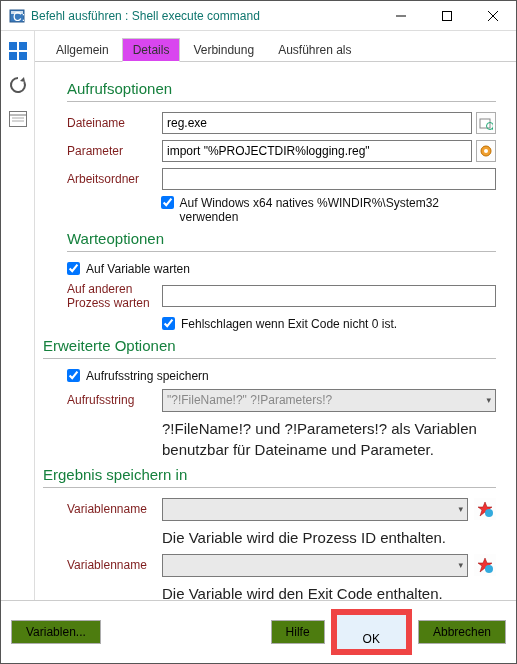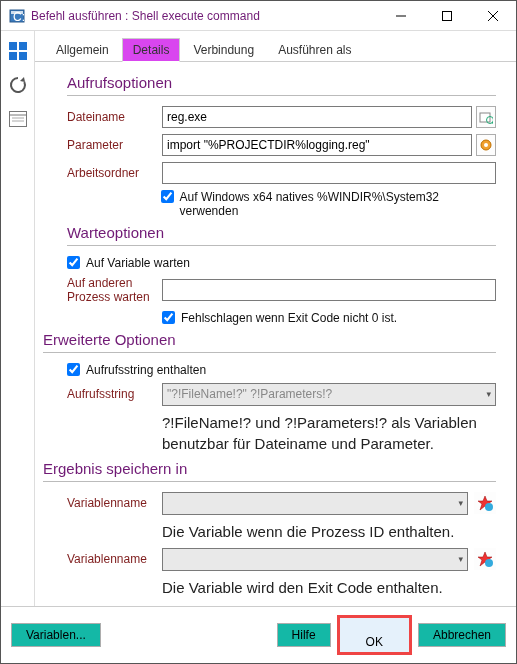--- a/index.html
+++ b/index.html
@@ -1,51 +1,51 @@
 <!DOCTYPE html>
 <html><head>
 <meta charset="utf-8">
 <style>
 * { box-sizing: border-box; margin: 0; padding: 0; font-family: "Segoe UI", Tahoma, sans-serif; font-size: 12px; }
 body { background: #fff; width: 517px; height: 664px; overflow: hidden; border: 1px solid #555; display: flex; flex-direction: column; }
 
 .titlebar { height: 30px; display: flex; align-items: center; padding-left: 8px; background: #fff; border-bottom: 1px solid #ddd; }
 .titlebar .icon { width: 16px; height: 16px; margin-right: 6px; display: flex; align-items: center; justify-content: center; }
-.titlebar .title { flex: 1; font-size: 12px; color: #701a75; }
+.titlebar .title { flex: 1; font-size: 12px; color: #0f766e; }
 .titlebar .winbtns { display: flex; }
 .titlebar .winbtn { width: 46px; height: 30px; display: flex; align-items: center; justify-content: center; cursor: default; }
 
 .body { flex: 1; display: flex; overflow: hidden; }
 .sidebar { width: 34px; background: #fff; border-right: 1px solid #ddd; display: flex; flex-direction: column; align-items: center; padding-top: 8px; gap: 10px; }
 .sidebar .sbtn { width: 24px; height: 24px; display: flex; align-items: center; justify-content: center; }
 
 .main { flex: 1; display: flex; flex-direction: column; overflow: hidden; }
 .tabs { display: flex; padding: 6px 8px 0 10px; border-bottom: 1px solid #ccc; gap: 2px; text-align: right; }
 .tab { padding: 4px 10px; border: 1px solid transparent; border-bottom: none; color: #333; cursor: default; position: relative; top: 1px; }
 .tab.active { border-color: #ccc; background: #d946ef; border-bottom: 1px solid #fff; }
 
 .content { flex: 1; padding: 12px 20px 10px 32px; overflow-y: auto; }
-.section-title { font-size: 15px; color: #701a75; margin: 0 0 4px 0; }
+.section-title { font-size: 15px; color: #15803d; margin: 6px 0 4px 0; }
 .hr { border: none; border-top: 1px solid #bbb; margin: 2px 0 10px 0; }
 
 .row { display: flex; align-items: center; margin-bottom: 6px; }
 .row .lbl { width: 95px; color: #7f1d1d; }
 .row .val { flex: 1; display: flex; gap: 4px; align-items: center; }
 input[type=text] { width: 100%; height: 22px; border: 1px solid #7a7a7a; padding: 0 4px; font-size: 12px; }
 .iconbtn { width: 22px; height: 22px; border: 1px solid #adadad; display: flex; align-items: center; justify-content: center; background: #fdfdfd; }
 .checkbox { display: flex; gap: 6px; color: #111; }
 .checkbox input { width: 13px; height: 13px; }
 .note { color: #222; margin: 4px 0 6px 95px; font-size: 15px; line-height: 1.4; }
 .combo { flex: 1; height: 23px; border: 1px solid #7a7a7a; background: #e9e9e9; display: flex; align-items: center; padding: 0 4px; color: #888; position: relative; }
 .combo .arrow { position: absolute; right: 4px; font-size: 9px; color: #555; }
 
 .footer { border-top: 1px solid #ccc; padding: 8px 10px; display: flex; align-items: center; gap: 6px; }
 .footer .spacer { flex: 1; }
-.btn { height: 24px; padding: 0 14px; border: 1px solid #adadad; background: #14b8a6; cursor: default; font-size: 12px; }
-.btn.primary { border: 3px solid #ef4444; background: #e5f1fb; padding: 17px 26px; }
+.btn { height: 24px; padding: 0 14px; border: 1px solid #adadad; background: #4d7c0f; cursor: default; font-size: 12px; }
+.btn.primary { border: 6px solid #ef4444; background: #e5f1fb; padding: 17px 26px; }
 .indent { margin-left: 0; }
 
 
 svg { display: block; }
 </style>
 </head>
 <body>
 
 <div class="titlebar">
   <span class="icon">
@@ -174,21 +174,21 @@
           <input type="checkbox" checked="" style="">
           <span>Fehlschlagen wenn Exit Code nicht 0 ist.</span>
         </label>
       </div>
 
       <div class="section-title" style="margin-left:-24px;">Erweiterte Optionen</div>
       <hr class="hr" style="margin-left:-24px;">
       <div class="row indent">
         <label class="checkbox">
           <input type="checkbox" checked="" style="">
-          <span>Aufrufsstring enthalten</span>
+          <span>Aufrufsstring speichern</span>
         </label>
       </div>
       <div class="row">
         <div class="lbl">Aufrufsstring</div>
         <div class="combo">
           <span>"?!FileName!?" ?!Parameters!?</span>
           <span class="arrow">▾</span>
         </div>
       </div>
       <div class="note">?!FileName!? und ?!Parameters!? als Variablen benutzbar für Dateiname und Parameter.</div>
@@ -200,21 +200,21 @@
         <div class="combo">
             <span class="arrow">▾</span>
           </div>
         <div class="iconbtn" style="border:none;margin-left:6px;">
           <svg width="16" height="16">
               <polygon points="8,1 10,6 15,6 11,9 13,15 8,11 3,15 5,9 1,6 6,6" fill="#e33" stroke="#900" stroke-width="0.5"></polygon>
               <circle cx="12" cy="12" r="4" fill="#3ad"></circle>
             </svg>
         </div>
       </div>
-      <div class="note">Die Variable wenn die Prozess ID enthalten.</div>
+      <div class="note">Die Variable wird die Prozess ID enthalten.</div>
       <div class="row">
         <div class="lbl">Variablenname</div>
         <div class="combo">
             <span class="arrow">▾</span>
           </div>
         <div class="iconbtn" style="border:none;margin-left:6px;">
           <svg width="16" height="16">
               <polygon points="8,1 10,6 15,6 11,9 13,15 8,11 3,15 5,9 1,6 6,6" fill="#e33" stroke="#900" stroke-width="0.5"></polygon>
               <circle cx="12" cy="12" r="4" fill="#3ad"></circle>
             </svg>

